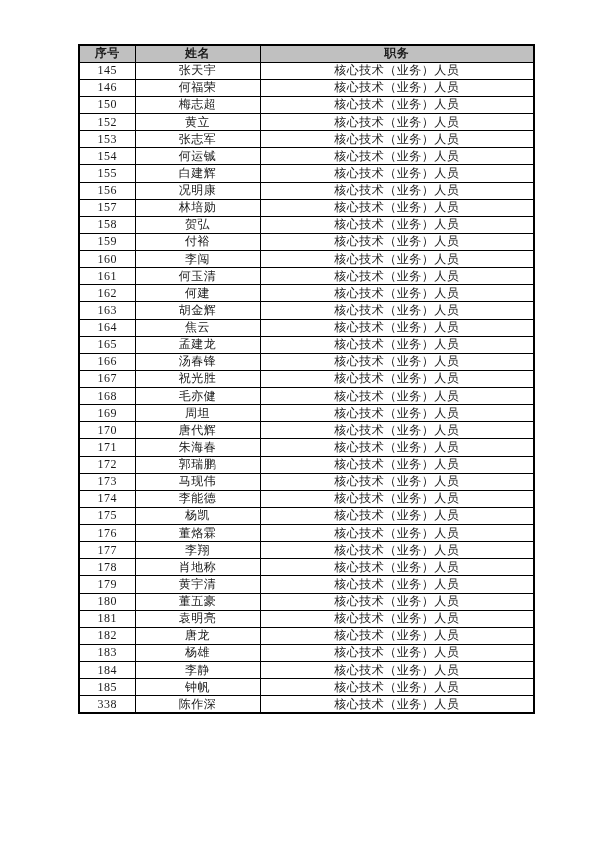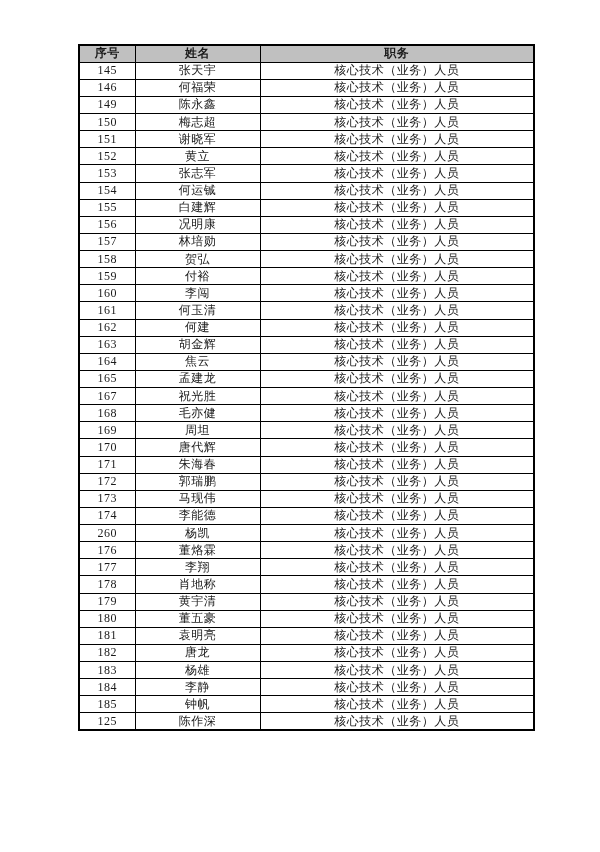--- a/index.html
+++ b/index.html
@@ -75,35 +75,25 @@
           <td>145</td>
           <td>张天宇</td>
           <td>核心技术（业务）人员</td>
         </tr>
         <tr>
           <td>146</td>
           <td>何福荣</td>
           <td>核心技术（业务）人员</td>
         </tr>
         <tr>
-          <td>149</td>
-          <td>陈永鑫</td>
-          <td>核心技术（业务）人员</td>
-        </tr>
-        <tr>
           <td>150</td>
           <td>梅志超</td>
           <td>核心技术（业务）人员</td>
         </tr>
         <tr>
-          <td>151</td>
-          <td>谢晓军</td>
-          <td>核心技术（业务）人员</td>
-        </tr>
-        <tr>
           <td>152</td>
           <td>黄立</td>
           <td>核心技术（业务）人员</td>
         </tr>
         <tr>
           <td>153</td>
           <td>张志军</td>
           <td>核心技术（业务）人员</td>
         </tr>
         <tr>
@@ -160,20 +150,25 @@
           <td>164</td>
           <td>焦云</td>
           <td>核心技术（业务）人员</td>
         </tr>
         <tr>
           <td>165</td>
           <td>孟建龙</td>
           <td>核心技术（业务）人员</td>
         </tr>
         <tr>
+          <td>166</td>
+          <td>汤春锋</td>
+          <td>核心技术（业务）人员</td>
+        </tr>
+        <tr>
           <td>167</td>
           <td>祝光胜</td>
           <td>核心技术（业务）人员</td>
         </tr>
         <tr>
           <td>168</td>
           <td>毛亦健</td>
           <td>核心技术（业务）人员</td>
         </tr>
         <tr>
@@ -200,21 +195,21 @@
           <td>173</td>
           <td>马现伟</td>
           <td>核心技术（业务）人员</td>
         </tr>
         <tr>
           <td>174</td>
           <td>李能德</td>
           <td>核心技术（业务）人员</td>
         </tr>
         <tr>
-          <td>260</td>
+          <td>175</td>
           <td>杨凯</td>
           <td>核心技术（业务）人员</td>
         </tr>
         <tr>
           <td>176</td>
           <td>董烙霖</td>
           <td>核心技术（业务）人员</td>
         </tr>
         <tr>
           <td>177</td>
@@ -255,19 +250,19 @@
           <td>184</td>
           <td>李静</td>
           <td>核心技术（业务）人员</td>
         </tr>
         <tr>
           <td>185</td>
           <td>钟帆</td>
           <td>核心技术（业务）人员</td>
         </tr>
         <tr>
-          <td>125</td>
+          <td>338</td>
           <td>陈作深</td>
           <td>核心技术（业务）人员</td>
         </tr>
       </tbody>
   </table>
 </div>
 
 </body></html>

